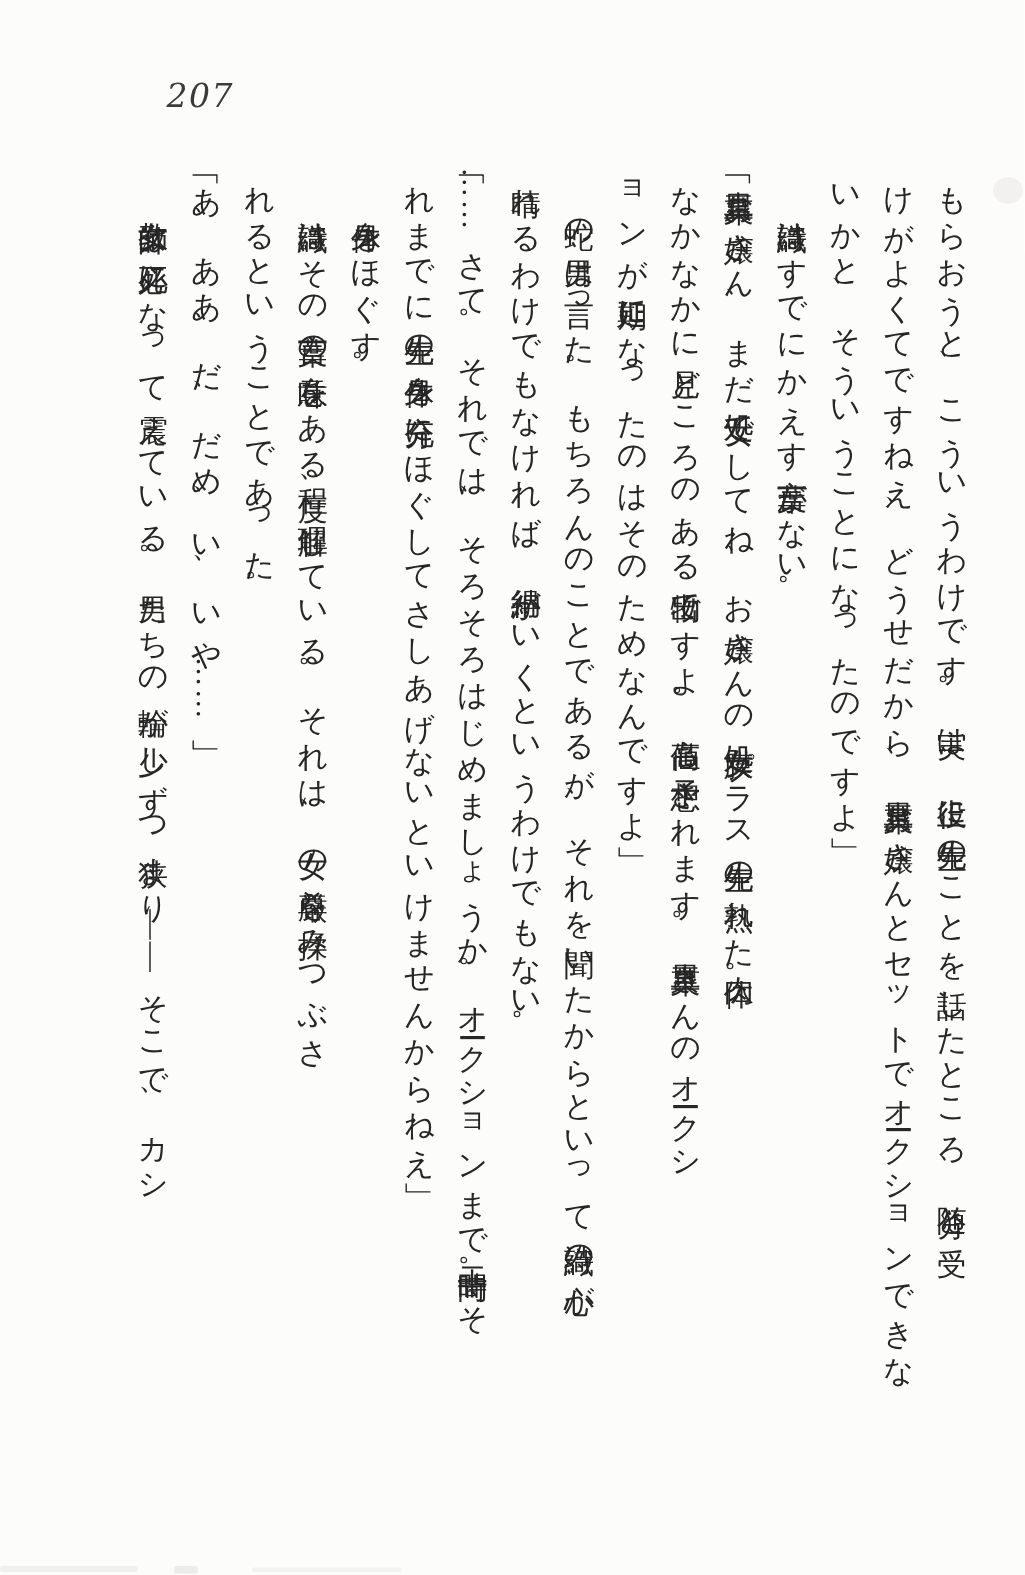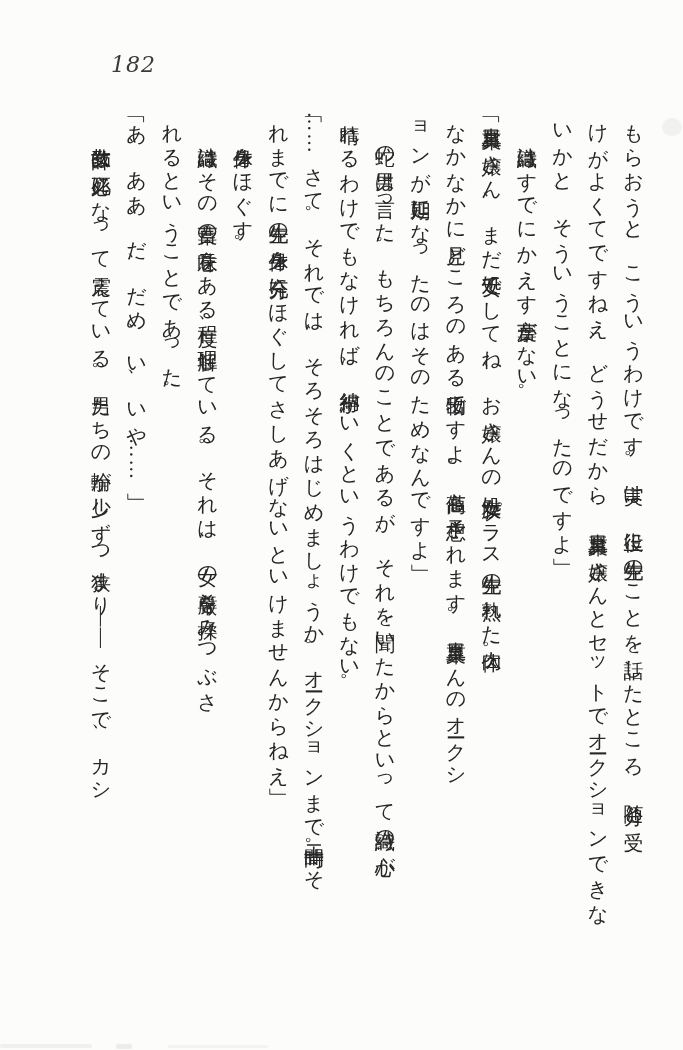--- a/index.html
+++ b/index.html
@@ -51,21 +51,21 @@
   .artifact.a1 { left: 0;   top: 1044px; width: 92px;  height: 4px; }
   .artifact.a2 { left: 116px; top: 1044px; width: 16px; height: 5px; opacity: 0.7; }
   .artifact.a3 { left: 168px; top: 1045px; width: 100px; height: 3px; opacity: 0.4; }
   .artifact.a4 { left: 662px; top: 118px; width: 20px; height: 18px; border-radius: 50%; opacity: 0.45; }
 </style>
 </head>
 <body>
 
 <div class="book-page">
 
-  <div class="page-number">182</div>
+  <div class="page-number">207</div>
 
   <div class="text-block">
     <div class="tline">もらおうと、こういうわけです。実は、上役に先生のことを話したところ、随分と受</div>
     <div class="tline">けがよくてですねえ、どうせだから、真里菜お嬢さんとセットでオークションできな</div>
     <div class="tline">いかと、そういうことになったのですよ」</div>
     <div class="tline">　詩織はすでにかえす言葉がない。</div>
     <div class="tline">「真里菜お嬢さん、まだ処女でしてね、お嬢さんの処女膜プラス先生の熟れた肉体。</div>
     <div class="tline">なかなかに見どころのある出物ですよ。高値も予想されます。真里菜さんのオークシ</div>
     <div class="tline">ョンが延期になったのはそのためなんですよ」</div>
     <div class="tline">　蛇の男は言った。もちろんのことであるが、それを聞いたからといって詩織の心が</div>

